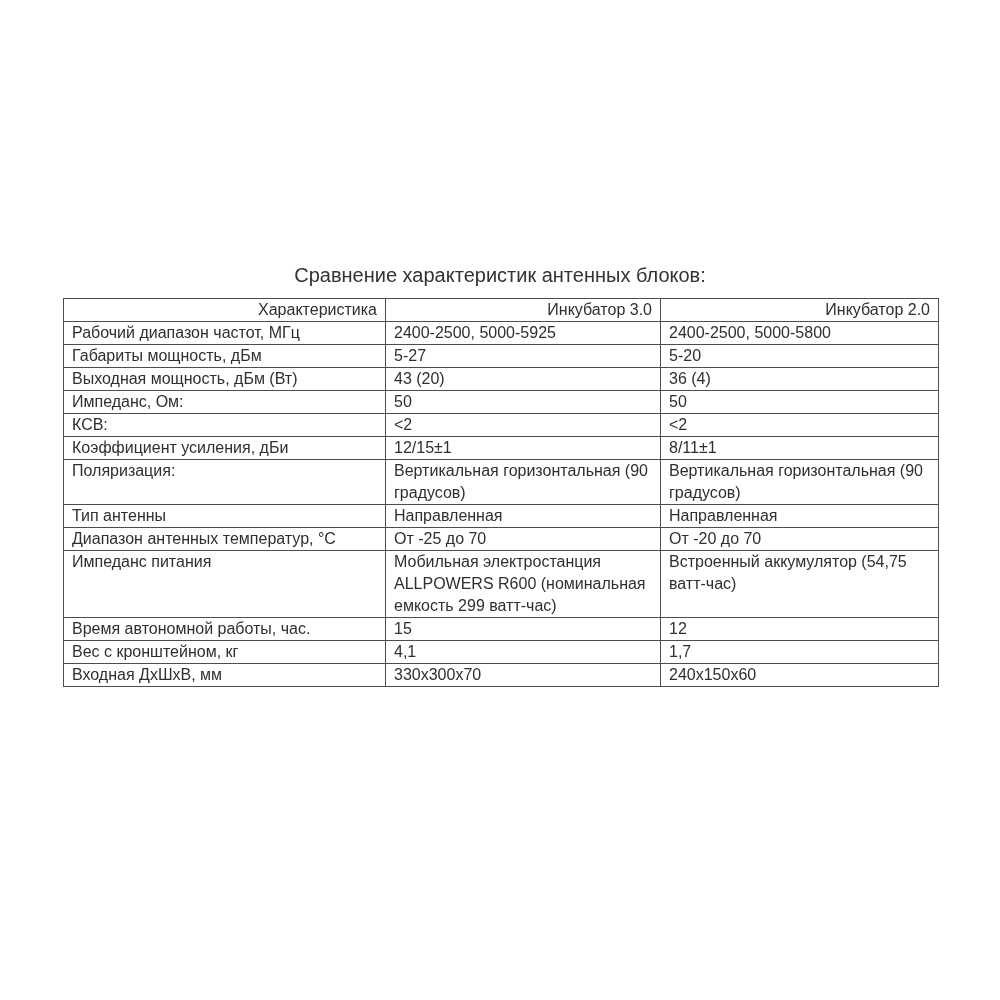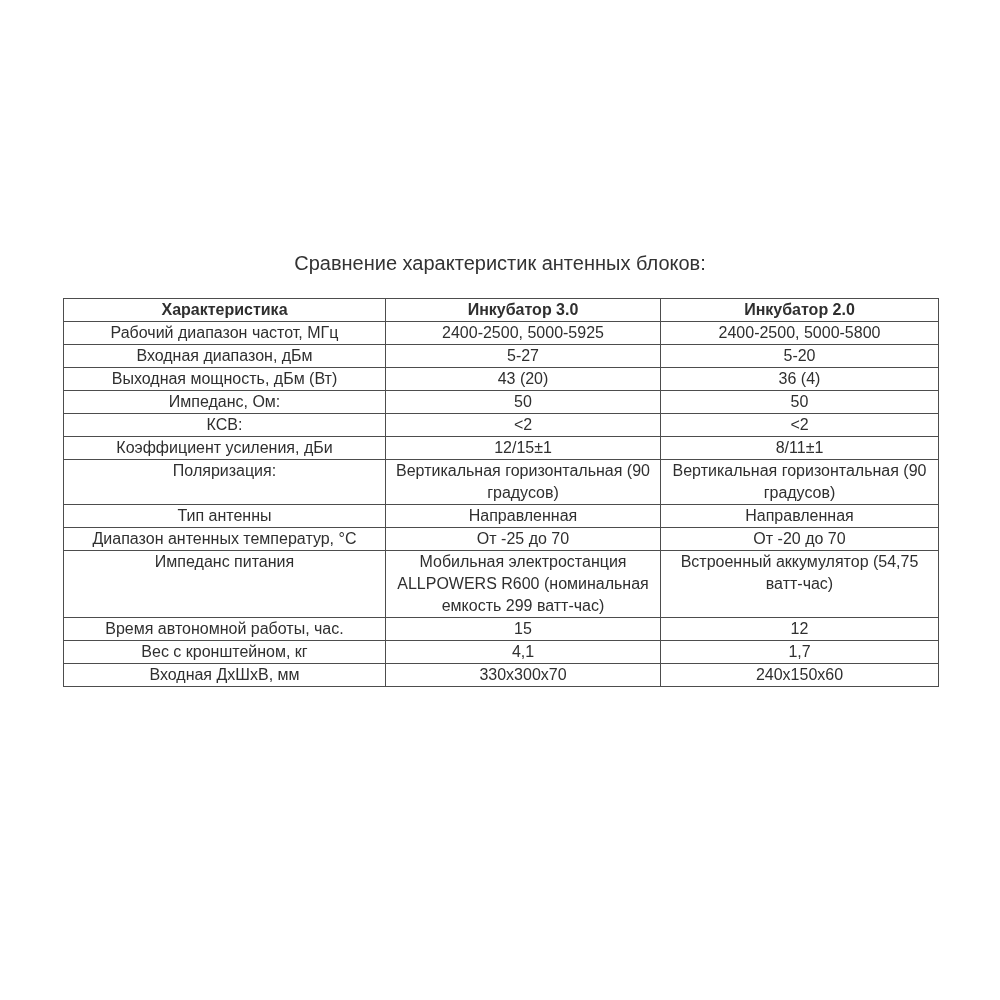--- a/index.html
+++ b/index.html
@@ -7,21 +7,21 @@
     width: 1000px;
     height: 1000px;
     background: #ffffff;
     font-family: "Liberation Sans", sans-serif;
     color: #2f2f2f;
     position: relative;
     overflow: hidden;
   }
   .title {
     position: absolute;
-    top: 252px;
+    top: 264px;
     left: 0;
     width: 1000px;
     text-align: center;
     font-size: 20px;
     color: #333333;
   }
   .tbl-wrap {
     position: absolute;
     top: 298px;
     left: 63px;
@@ -33,27 +33,27 @@
   }
   col.c1 { width: 322px; }
   col.c2 { width: 275px; }
   col.c3 { width: 278px; }
   th, td {
     border: 1.5px solid #4d4d4d;
     font-size: 16px;
     line-height: 22px;
     padding: 0 8px;
     vertical-align: top;
-    text-align: center;
+    text-align: left;
     font-weight: 400;
     word-wrap: break-word;
   }
   th {
-    text-align: center;
-    font-weight: 700;
+    text-align: right;
+    font-weight: 400;
   }
   .b { font-weight: 400; }
 </style>
 </head>
 <body>
 
 <div class="title">Сравнение характеристик антенных блоков:</div>
 
 <div class="tbl-wrap">
   <table>
@@ -69,21 +69,21 @@
           <th>Инкубатор 2.0</th>
         </tr>
     </thead>
     <tbody>
         <tr>
           <td>Рабочий диапазон частот, МГц</td>
           <td><span>2400-2500, </span><span class="b">5000-5925</span></td>
           <td><span>2400-2500, 5000-5800</span></td>
         </tr>
         <tr>
-          <td>Входная диапазон, дБм</td>
+          <td>Габариты мощность, дБм</td>
           <td><span class="b">5-27</span></td>
           <td><span>5-20</span></td>
         </tr>
         <tr>
           <td>Выходная мощность, дБм (Вт)</td>
           <td><span class="b">43 (20)</span></td>
           <td><span>36 (4)</span></td>
         </tr>
         <tr>
           <td>Импеданс, Ом:</td>

